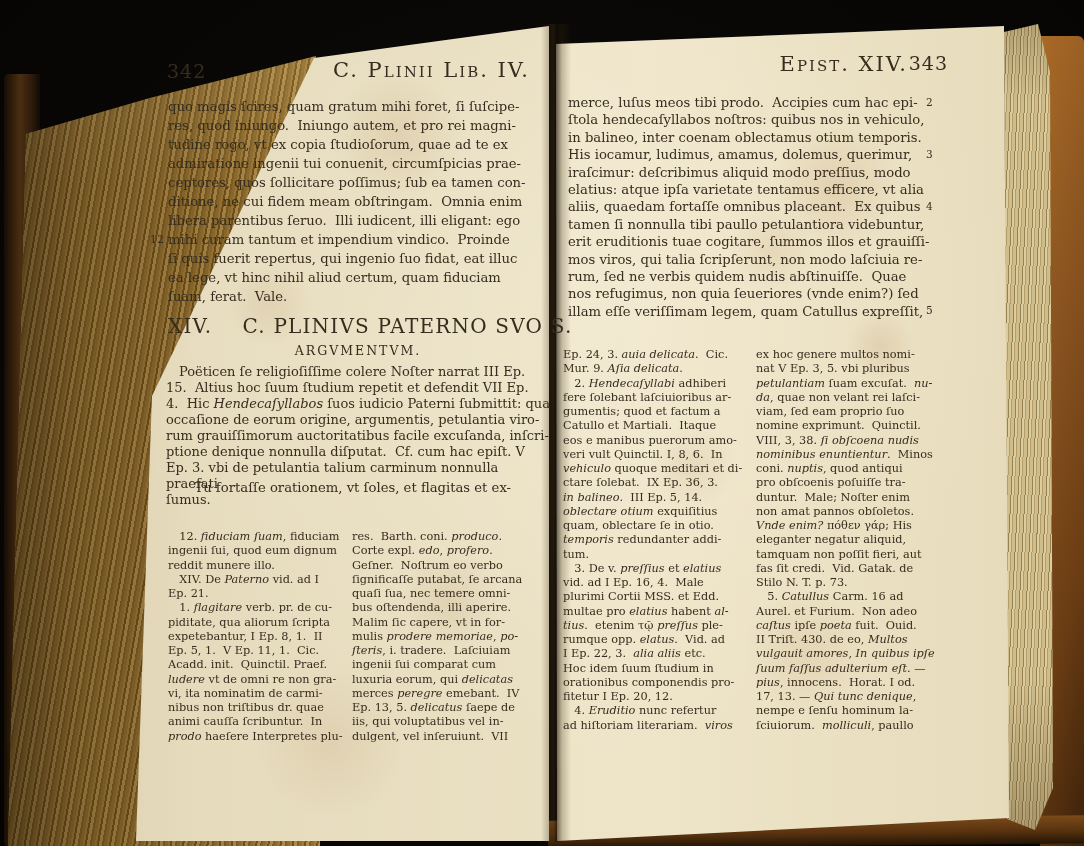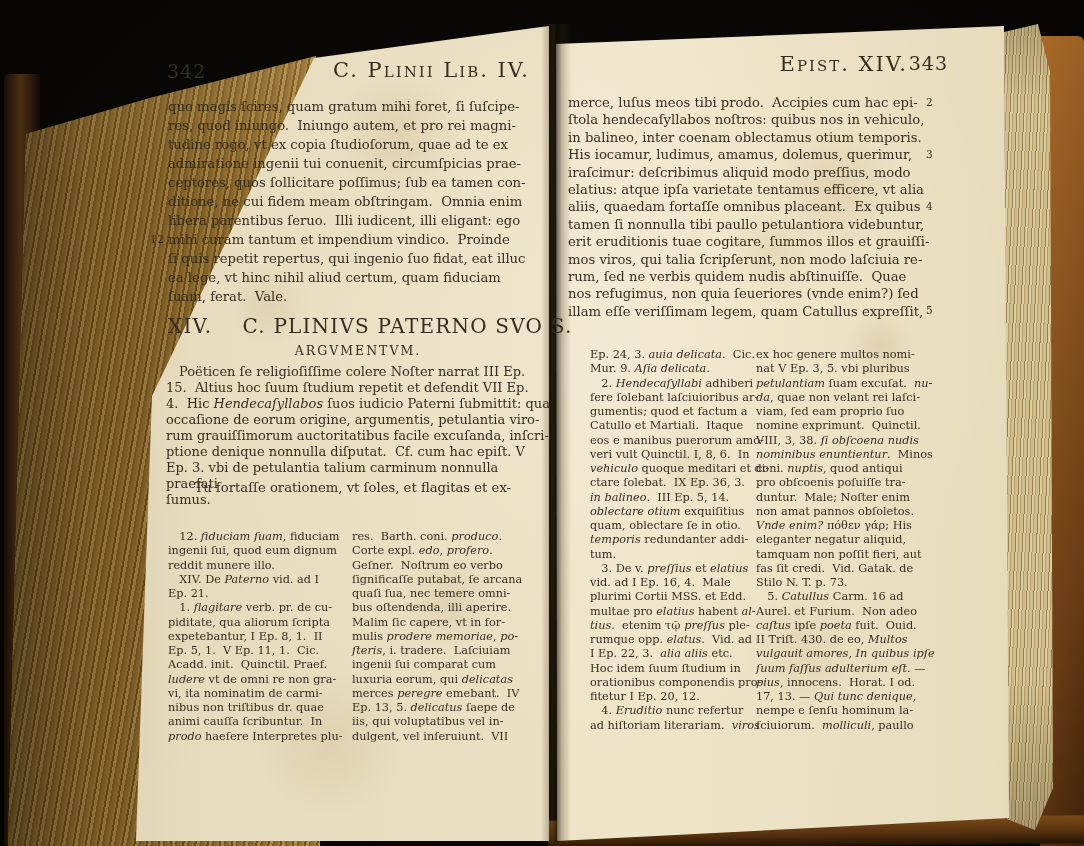--- a/index.html
+++ b/index.html
@@ -91,21 +91,21 @@
 
   <div class="abs ink body-text" style="left:168px;top:97px;width:380px;">
       <div class="tline">quo magis ſcires, quam gratum mihi foret, ſi ſuſcipe-</div>
       <div class="tline">res, quod iniungo.  Iniungo autem, et pro rei magni-</div>
       <div class="tline">tudine rogo, vt ex copia ſtudioſorum, quae ad te ex</div>
       <div class="tline">admiratione ingenii tui conuenit, circumſpicias prae-</div>
       <div class="tline">ceptores, quos ſollicitare poſſimus; ſub ea tamen con-</div>
       <div class="tline">ditione, ne cui fidem meam obſtringam.  Omnia enim</div>
       <div class="tline">libera parentibus ſeruo.  Illi iudicent, illi eligant: ego</div>
       <div class="tline">mihi curam tantum et impendium vindico.  Proinde</div>
-      <div class="tline">ſi quis repetit repertus, qui ingenio ſuo fidat, eat illuc</div>
+      <div class="tline">ſi quis fuerit repertus, qui ingenio ſuo fidat, eat illuc</div>
       <div class="tline">ea lege, vt hinc nihil aliud certum, quam fiduciam</div>
       <div class="tline">ſuam, ferat.  Vale.</div>
     </div>
 
   <div class="abs ink margin-num" style="left:150px;top:233px;">12</div>
 
   <div class="abs ink letter-heading" style="left:168px;top:314px;width:380px;">XIV.    C. PLINIVS PATERNO SVO S.</div>
   <div class="abs ink arg-heading" style="left:168px;top:343px;width:380px;">ARGVMENTVM.</div>
 
   <div class="abs ink arg-text" style="left:166px;top:364px;width:384px;">
@@ -175,21 +175,21 @@
       <div class="tline">rum, ſed ne verbis quidem nudis abſtinuiſſe.  Quae</div>
       <div class="tline">nos refugimus, non quia ſeueriores (vnde enim?) ſed</div>
       <div class="tline">illam eſſe veriſſimam legem, quam Catullus expreſſit,</div>
     </div>
 
   <div class="abs ink margin-num" style="left:926px;top:96px;">2</div>
   <div class="abs ink margin-num" style="left:926px;top:148px;">3</div>
   <div class="abs ink margin-num" style="left:926px;top:200px;">4</div>
   <div class="abs ink margin-num" style="left:926px;top:304px;">5</div>
 
-  <div class="abs ink fn-text" style="left:563px;top:348px;width:186px;padding-left:27px;">
+  <div class="abs ink fn-text" style="left:563px;top:348px;width:186px;">
       <div class="tline">Ep. 24, 3. <i>auia delicata</i>.  Cic.</div>
       <div class="tline">Mur. 9. <i>Aſia delicata</i>.</div>
       <div class="tline"> 2. <i>Hendecaſyllabi</i> adhiberi</div>
       <div class="tline">fere ſolebant laſciuioribus ar-</div>
       <div class="tline">gumentis; quod et factum a</div>
       <div class="tline">Catullo et Martiali.  Itaque</div>
       <div class="tline">eos e manibus puerorum amo-</div>
       <div class="tline">veri vult Quinctil. I, 8, 6.  In</div>
       <div class="tline"><i>vehiculo</i> quoque meditari et di-</div>
       <div class="tline">ctare ſolebat.  IX Ep. 36, 3.</div>

